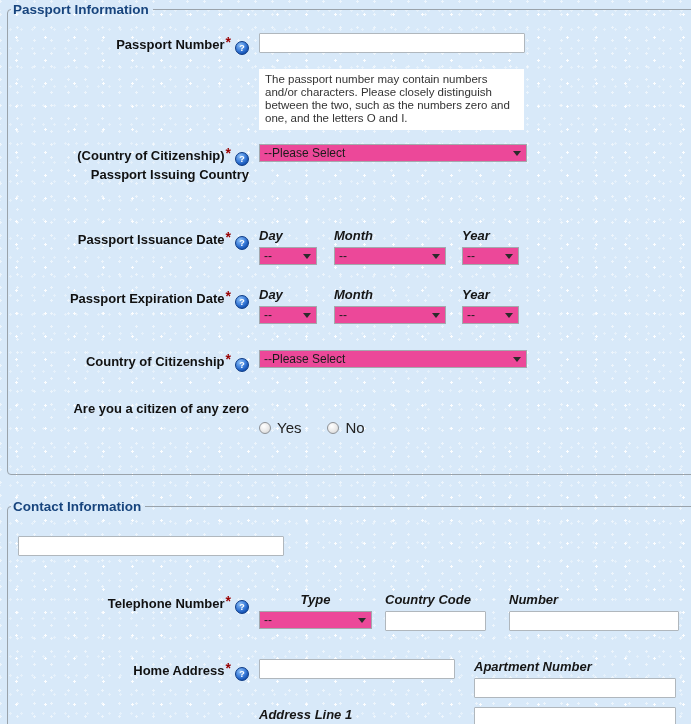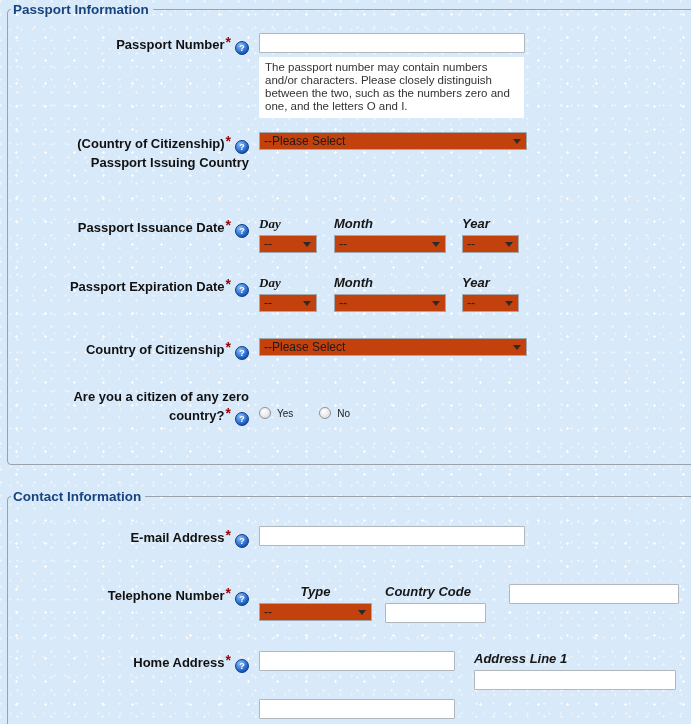--- a/index.html
+++ b/index.html
@@ -74,31 +74,31 @@
     border-radius: 1px;
     background: #ffffff;
     font-family: "Liberation Sans", sans-serif;
     font-size: 12px;
     padding: 0 3px;
     color: #222;
   }
   .w266 { width: 266px; }
 
   .note {
-    margin-top: 4px;
+    margin-top: 16px;
     width: 265px;
     background: #ffffff;
     color: #333333;
     font-size: 11.5px;
     line-height: 13px;
     padding: 4px 6px 5px 6px;
   }
 
   .sel {
-    background: #c2410c;
+    background: #ec4899;
     border: 1px solid #a3a8ad;
     height: 18px;
     display: flex;
     align-items: center;
     justify-content: space-between;
     padding: 0 5px 0 4px;
     font-size: 12px;
     color: #1c1c1c;
     cursor: pointer;
   }
@@ -114,36 +114,36 @@
   .sub-label {
     font-size: 13px;
     font-weight: 700;
     font-style: italic;
     color: #161616;
     line-height: 15px;
     margin-bottom: 4px;
   }
 
   .group-row { display: flex; }
-  .dmy-day   { width: 58px;  margin-right: 17px; font-family: Liberation Serif, serif; }
+  .dmy-day   { width: 58px;  margin-right: 17px; }
   .dmy-month { width: 112px; margin-right: 16px; }
   .dmy-year  { width: 57px; }
   .dmy-day .sel, .dmy-month .sel, .dmy-year .sel { width: 100%; }
 
   .radio-row { display: flex; align-items: center; padding-top: 21px; }
   .radio { display: flex; align-items: center; margin-right: 26px; cursor: pointer; }
   .rb {
     width: 12px; height: 12px;
     border-radius: 50%;
     border: 1px solid #8e9297;
     background: radial-gradient(circle at 38% 32%, #ffffff 0%, #e9e9e9 55%, #cfcfcf 100%);
     margin-right: 6px;
     flex: 0 0 auto;
   }
-  .radio-text { font-size: 10px; color: #222; }
+  .radio-text { font-size: 15px; color: #222; }
 
   .tel-type  { width: 113px; margin-right: 13px; text-align: center; }
   .tel-type .sel { width: 100%; margin-top: 3px; }
   .tel-cc    { width: 101px; margin-right: 23px; }
   .tel-cc input  { width: 100%; }
   .tel-num   { width: 170px; }
   .tel-num input { width: 100%; }
 
   .addr-grid {
     display: grid;
@@ -265,46 +265,40 @@
         <div class="sel" style="width:268px;">
           <span>--Please Select</span>
           <span class="caret"></span>
         </div>
       </div>
     </div>
 
     <div class="row">
       <div class="lbl">
         <div>Are you a citizen of any zero</div>
-        <div>
-          <span>country?</span><span class="req">*</span><span class="help">?</span>
-        </div>
       </div>
       <div class="ctl">
         <div class="radio-row">
           <span class="radio">
             <span class="rb"></span>
             <span class="radio-text">Yes</span>
           </span>
           <span class="radio">
             <span class="rb"></span>
             <span class="radio-text">No</span>
           </span>
         </div>
       </div>
     </div>
   </fieldset>
 
   <fieldset class="fs fs2">
     <legend>Contact Information</legend>
 
     <div class="row r-email">
-      <div class="lbl">
-        <span>E-mail Address</span><span class="req">*</span><span class="help">?</span>
-      </div>
       <div class="ctl">
         <input type="text" class="txt w266" style="">
       </div>
     </div>
 
     <div class="row r-telephone">
       <div class="lbl">
         <span>Telephone Number</span><span class="req">*</span><span class="help">?</span>
       </div>
       <div class="ctl">
@@ -314,36 +308,41 @@
             <div class="sel">
               <span>--</span>
               <span class="caret"></span>
             </div>
           </div>
           <div class="tel-cc">
             <div class="sub-label">Country Code</div>
             <input type="text" class="txt" style="">
           </div>
           <div class="tel-num">
+            <div class="sub-label">Number</div>
             <input type="text" class="txt" style="">
           </div>
         </div>
       </div>
     </div>
 
     <div class="row">
       <div class="lbl">
         <span>Home Address</span><span class="req">*</span><span class="help">?</span>
       </div>
       <div class="ctl">
         <div class="addr-grid">
           <div>
             <input type="text" class="txt" style="">
           </div>
           <div>
+            <div class="sub-label">Apartment Number</div>
+            <input type="text" class="txt" style="">
+          </div>
+          <div>
             <div class="sub-label">Address Line 1</div>
             <input type="text" class="txt" style="">
           </div>
           <div>
             <input type="text" class="txt" style="">
           </div>
 
         </div>
       </div>
     </div>

